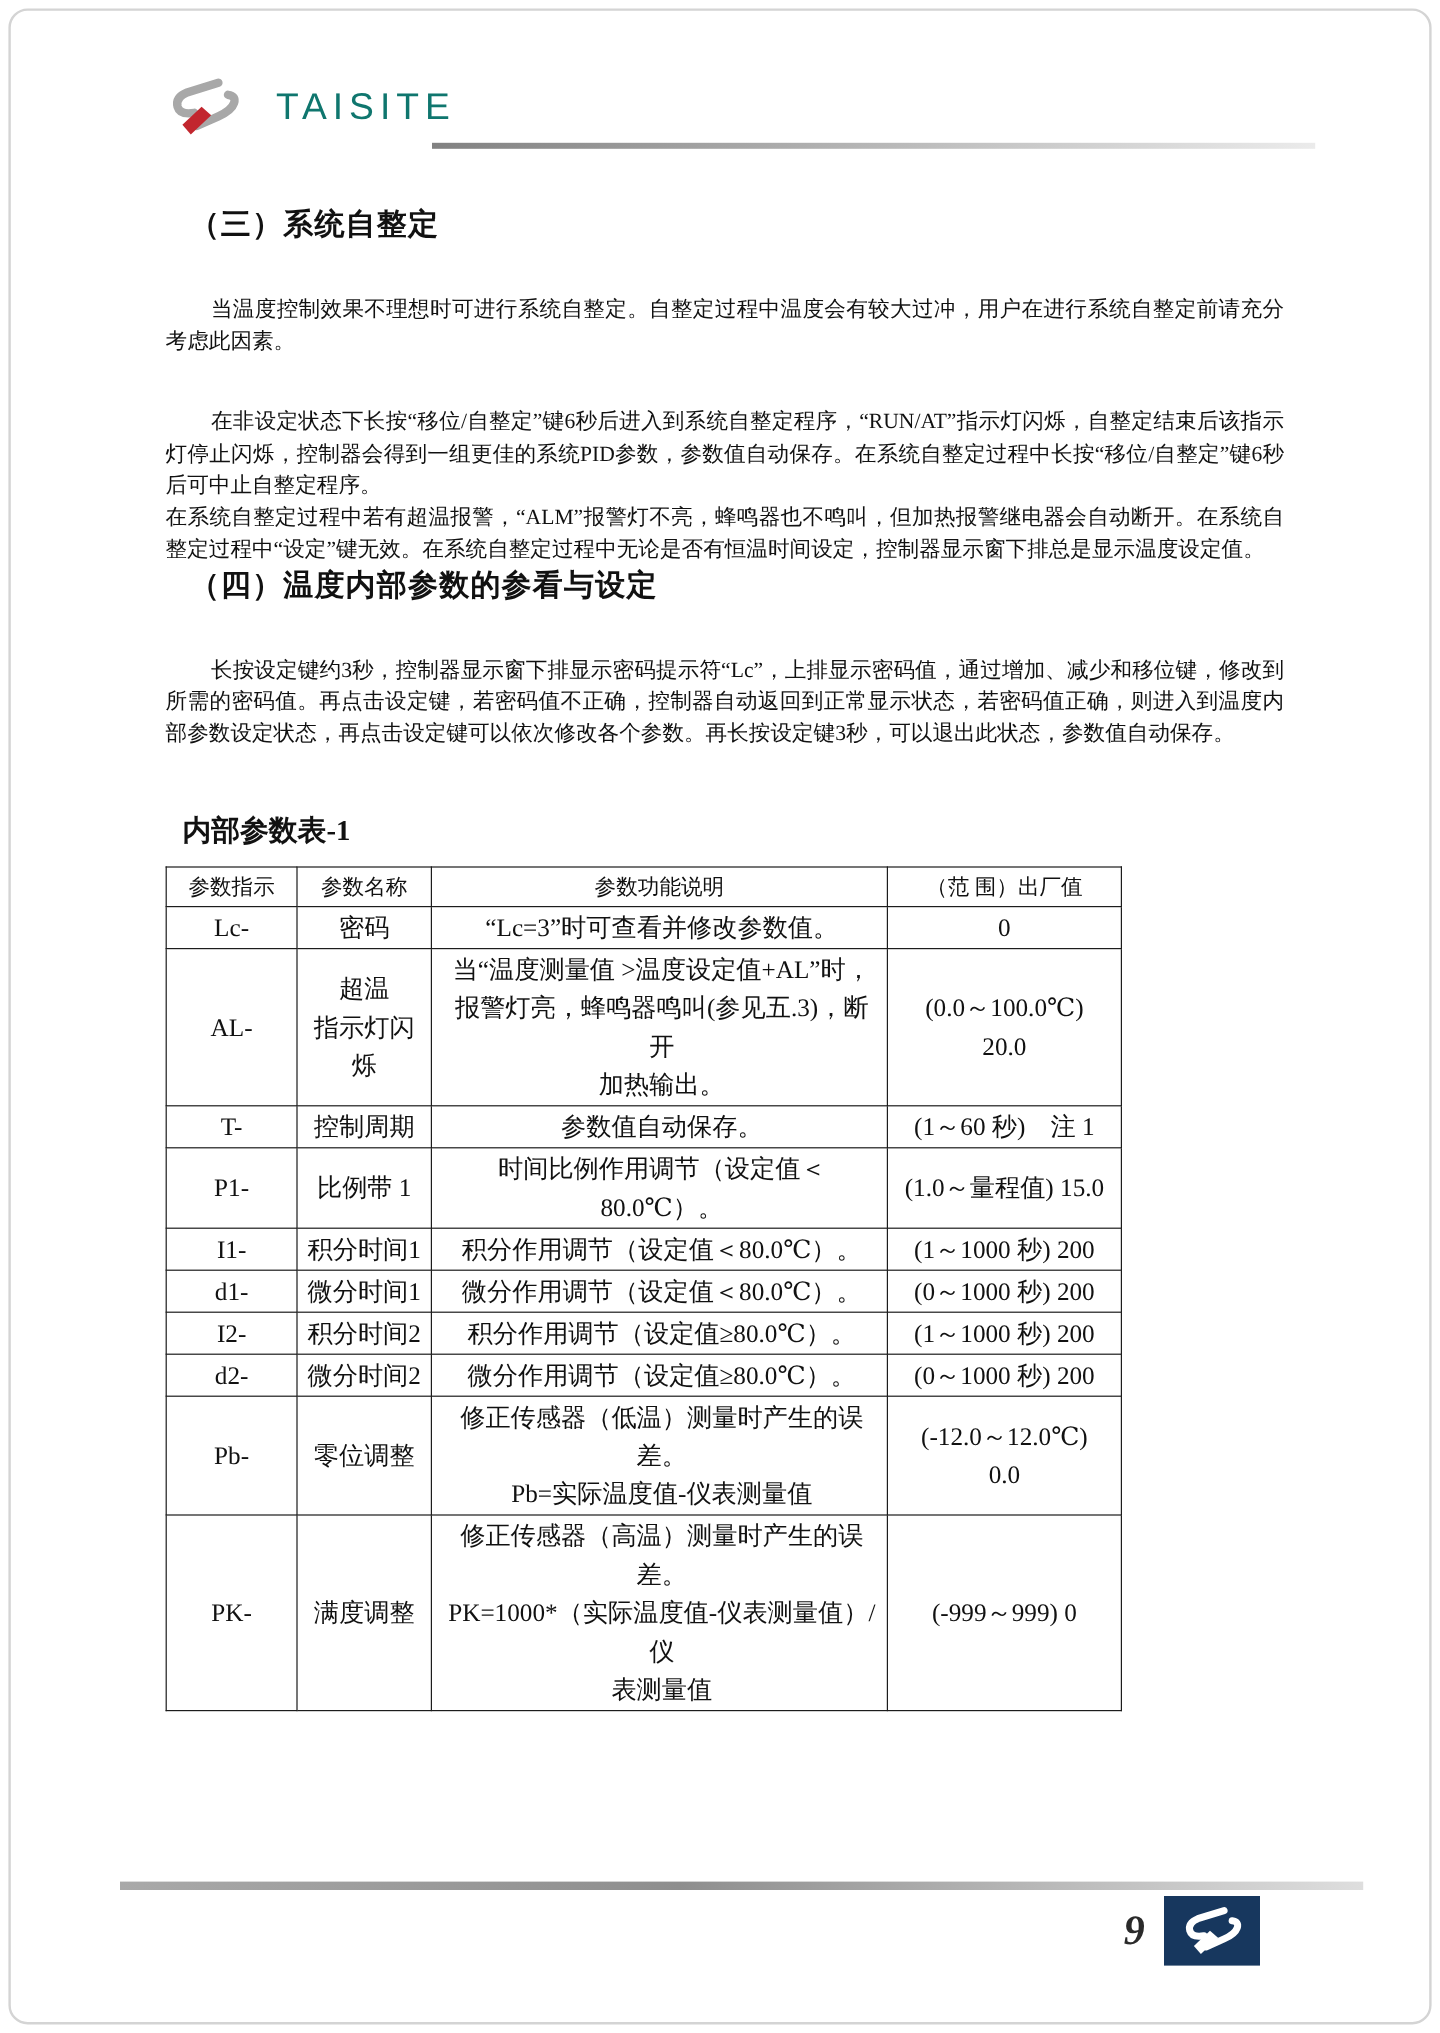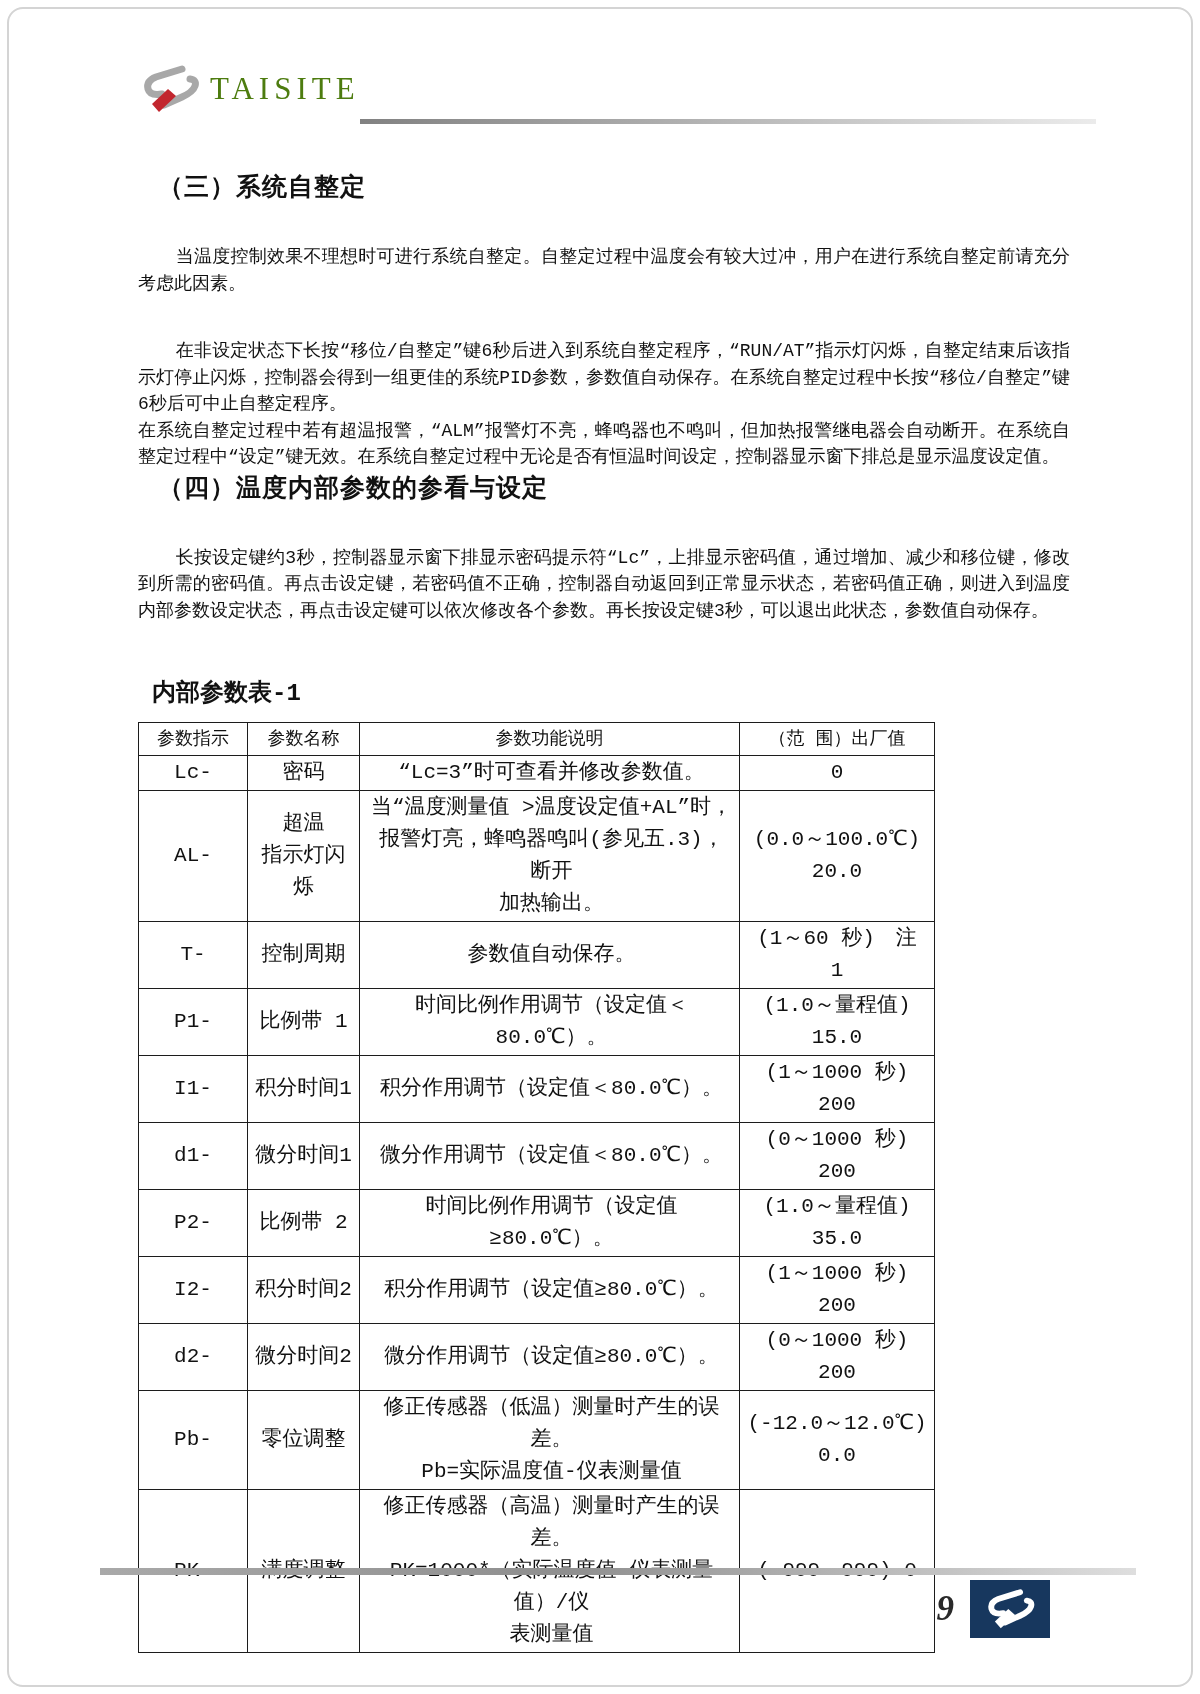--- a/index.html
+++ b/index.html
@@ -18,34 +18,35 @@
     border: 2px solid #d4d4d4;
     border-radius: 16px;
     pointer-events: none;
   }
 
   
   .header { position: absolute; left: 140px; top: 64px; right: 104px; height: 62px; }
   .logo { display: flex; align-items: center; gap: 10px; }
   .logo-icon svg { display: block; }
   .logo-text {
-    font-family: Liberation Serif, serif;
+    font-family: Liberation Sans, sans-serif;
     font-size: 31px;
-    color: #4d7c0f;
+    color: #0f766e;
     letter-spacing: 5px;
     font-weight: 500;
+    margin-left: 20px;
   }
   .header-rule {
     position: absolute;
     left: 220px; right: 0; bottom: 2px; height: 5px;
     background: linear-gradient(to right, #818181, #c7c7c7 65%, #ebebeb);
   }
 
   
-  .content { position: absolute; left: 138px; top: 170px; width: 932px; font-family: Liberation Mono, monospace; }
+  .content { position: absolute; left: 138px; top: 170px; width: 932px; }
   .sec-heading {
     font-size: 25px; font-weight: bold;
     margin: 0 0 18px 20px; letter-spacing: 1px;
   }
   .sec-heading.h4 { }
   .para { font-size: 18px; line-height: 26.5px; margin: 0; text-align: justify; }
   .para.indent { text-indent: 2.1em; margin-top: 41px; }
 
   
   .table-title { font-size: 24px; font-weight: bold; margin: 52px 0 14px 14px; }
@@ -170,26 +171,20 @@
             <td class="col-desc">积分作用调节（设定值＜80.0℃）。</td>
             <td class="col-range">(1～1000 秒) 200</td>
           </tr>
           <tr>
             <td class="col-code">d1-</td>
             <td class="col-name">微分时间1</td>
             <td class="col-desc">微分作用调节（设定值＜80.0℃）。</td>
             <td class="col-range">(0～1000 秒) 200</td>
           </tr>
           <tr>
-            <td class="col-code">P2-</td>
-            <td class="col-name">比例带 2</td>
-            <td class="col-desc">时间比例作用调节（设定值≥80.0℃）。</td>
-            <td class="col-range">(1.0～量程值) 35.0</td>
-          </tr>
-          <tr>
             <td class="col-code">I2-</td>
             <td class="col-name">积分时间2</td>
             <td class="col-desc">积分作用调节（设定值≥80.0℃）。</td>
             <td class="col-range">(1～1000 秒) 200</td>
           </tr>
           <tr>
             <td class="col-code">d2-</td>
             <td class="col-name">微分时间2</td>
             <td class="col-desc">微分作用调节（设定值≥80.0℃）。</td>
             <td class="col-range">(0～1000 秒) 200</td>

